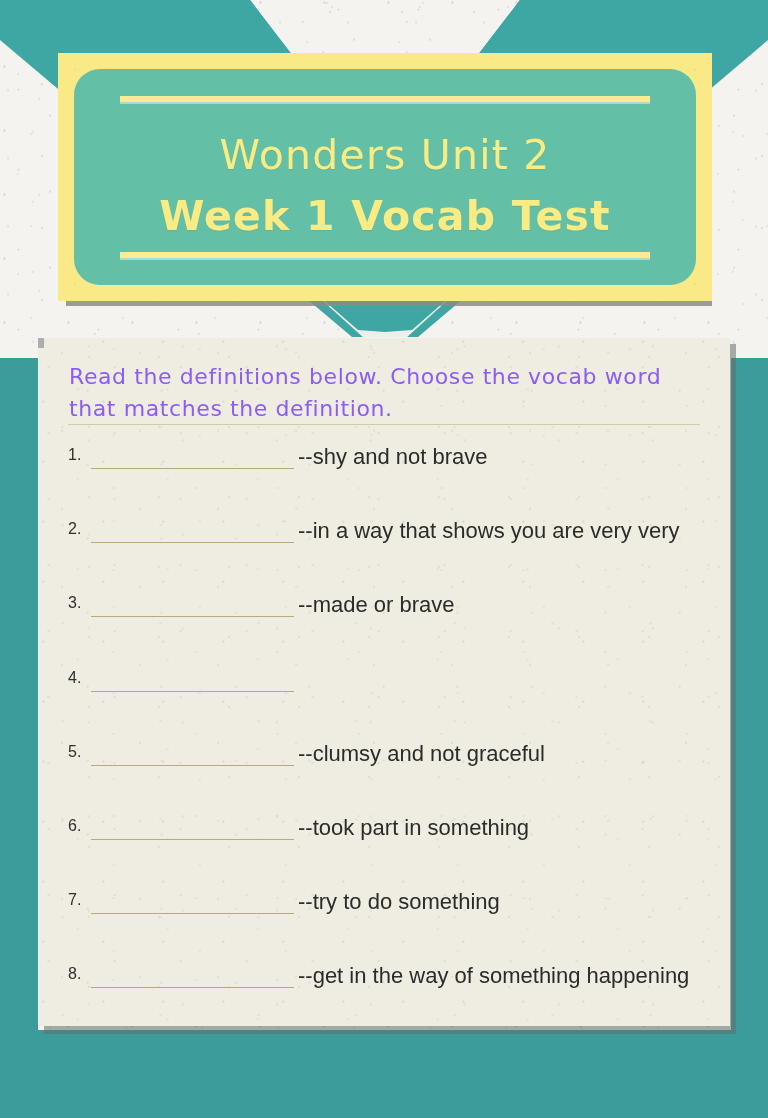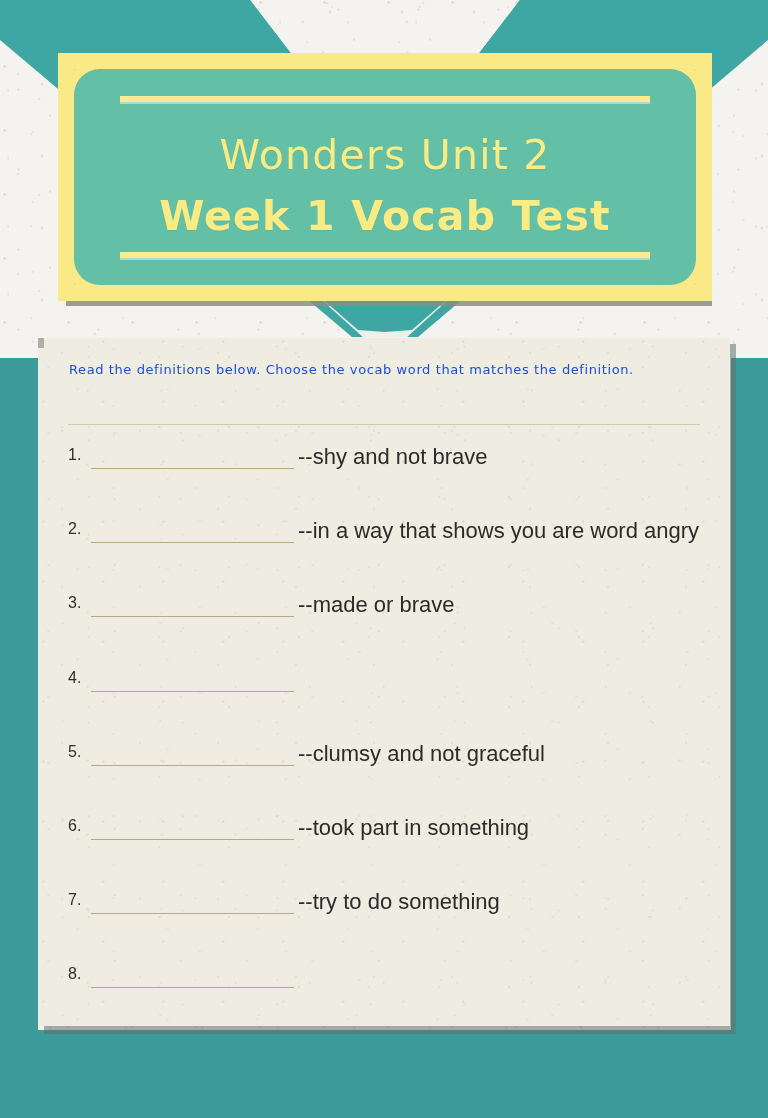--- a/index.html
+++ b/index.html
@@ -187,23 +187,23 @@
     left: -12px; top: -8px;
     width: 18px; height: 18px;
     background: #9a9a9a;
     opacity: .75;
   }
 
   .instructions {
     position: absolute;
     left: 31px; top: 23px;
     width: 600px;
-    color: #1d4ed8;
+    color: #8b5cf6;
     font-family: "DejaVu Sans", sans-serif;
-    font-size: 13px;
+    font-size: 22px;
     line-height: 1.45;
     letter-spacing: .6px;
   }
 
   .divider {
     position: absolute;
     left: 30px; top: 86px;
     width: 632px; height: 0;
     border-top: 1.2px solid #cfcbab;
   }
@@ -294,21 +294,21 @@
 
       <div class="qrow">
         <span class="qnum">1.</span>
         <span class="qblank"></span>
         <span class="qdef">--shy and not brave</span>
       </div>
 
       <div class="qrow">
         <span class="qnum">2.</span>
         <span class="qblank"></span>
-        <span class="qdef">--in a way that shows you are word angry</span>
+        <span class="qdef">--in a way that shows you are very very</span>
       </div>
 
       <div class="qrow">
         <span class="qnum">3.</span>
         <span class="qblank"></span>
         <span class="qdef">--made or brave</span>
       </div>
 
       <div class="qrow">
         <span class="qnum">4.</span>
@@ -329,18 +329,19 @@
 
       <div class="qrow">
         <span class="qnum">7.</span>
         <span class="qblank"></span>
         <span class="qdef">--try to do something</span>
       </div>
 
       <div class="qrow">
         <span class="qnum">8.</span>
         <span class="qblank"></span>
+        <span class="qdef">--get in the way of something happening</span>
       </div>
 
     </div>
   </div>
 
 </div>
 
 </body></html>

